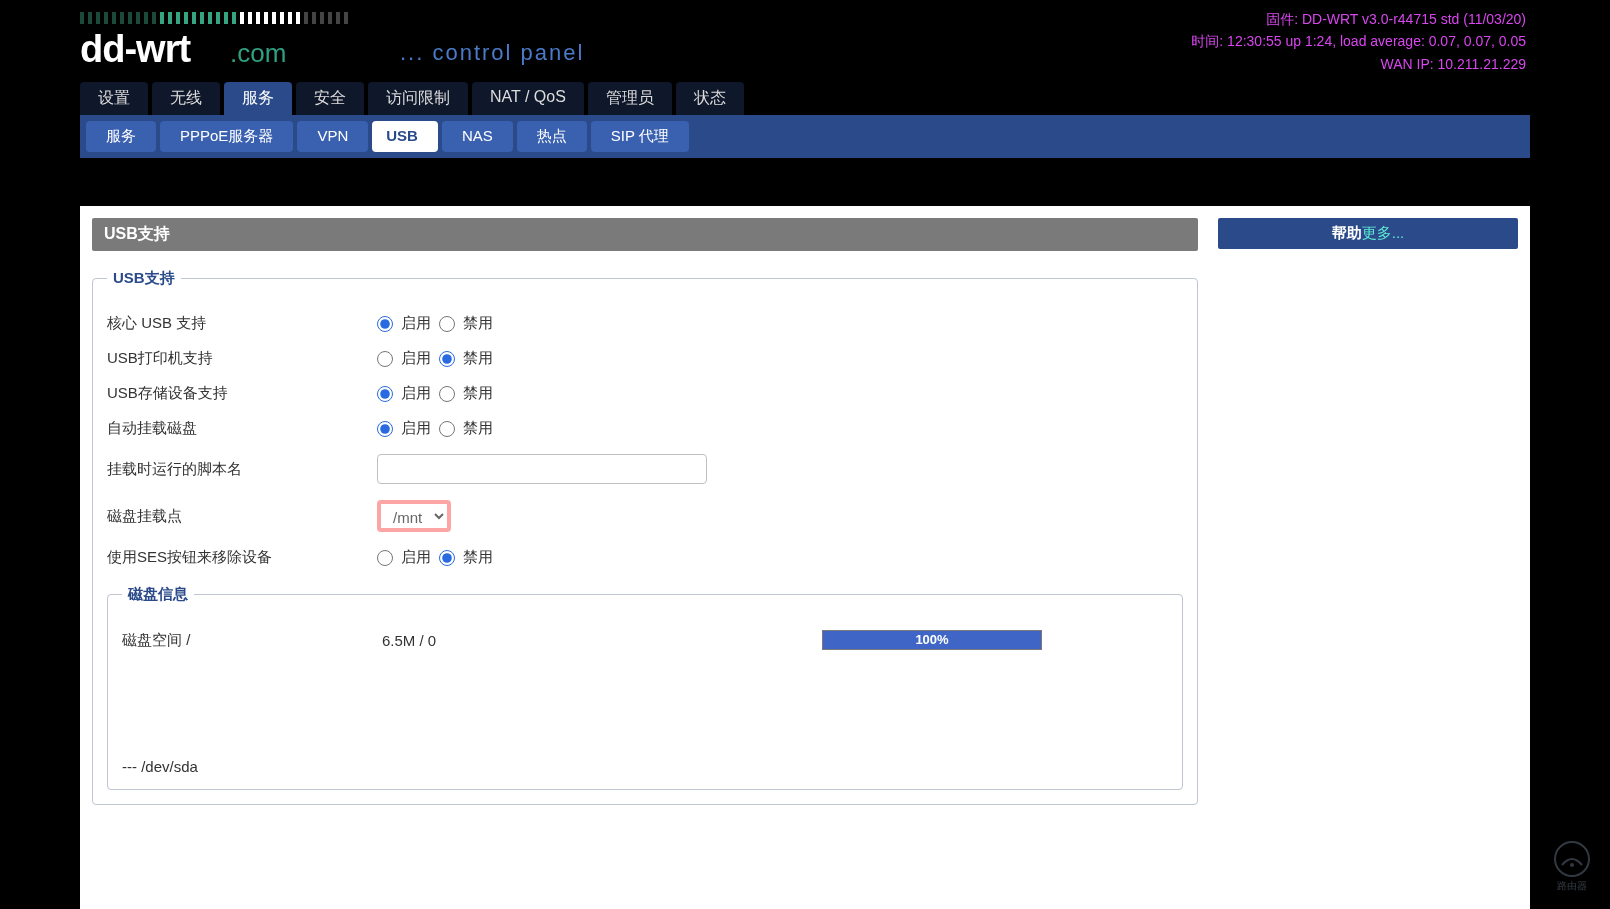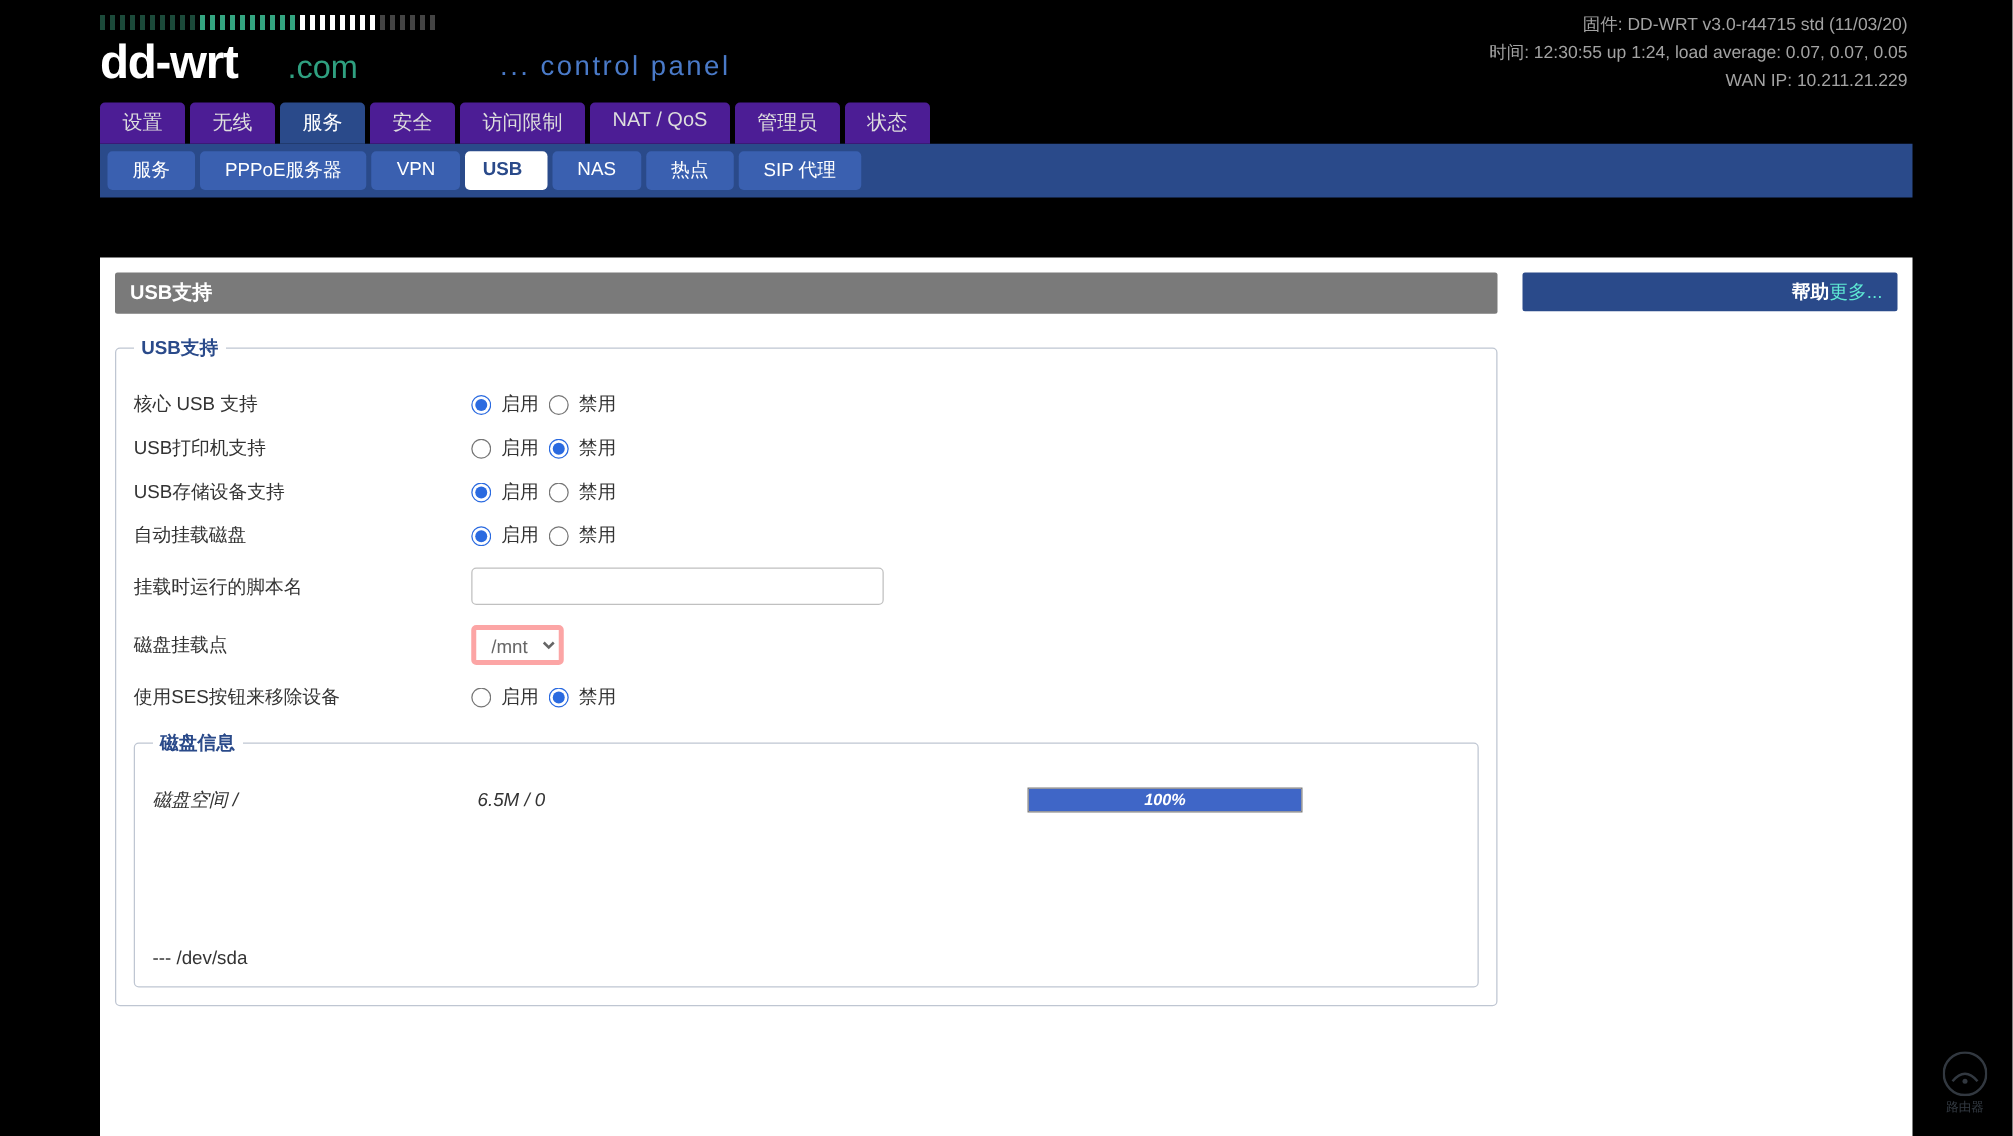--- a/index.html
+++ b/index.html
@@ -21,33 +21,33 @@
     align-items: flex-start;
     padding: 8px 0 0 0;
     height: 82px;
   }
   .logo {
     margin-left: 0;
     padding-top: 2px;
   }
   .header-right {
     text-align: right;
-    color: #a3a3a3;
+    color: #d946ef;
     font-size: 14px;
     line-height: 1.6;
     padding-right: 4px;
     white-space: nowrap;
   }
   .main-tabs {
     display: flex;
     gap: 4px;
     padding: 0 0 0 0;
   }
   .main-tab {
-    background: #4c1d95;
+    background: #0f172a;
     color: #ddd;
     padding: 6px 18px;
     border-radius: 4px 4px 0 0;
     font-size: 16px;
     cursor: pointer;
   }
   .main-tab.active {
     background: #2a4a8a;
     color: #fff;
   }
@@ -95,21 +95,21 @@
     margin-bottom: 18px;
   }
   .help-bar {
     background: #2a4a8a;
     color: #fff;
     font-size: 15px;
     font-weight: bold;
     padding: 6px 12px;
     border-radius: 2px;
     display: flex;
-    justify-content: flex-end;
+    justify-content: center;
     align-items: center;
   }
   .help-bar a { color: #5eead4; text-decoration: none; font-weight: normal; }
   fieldset.usb {
     border: 1px solid #bfc6d2;
     border-radius: 4px;
     margin: 0;
     padding: 18px 14px 14px 14px;
   }
   fieldset.usb > legend {
@@ -165,21 +165,20 @@
     color: #2a4a8a;
     font-weight: bold;
     font-size: 15px;
     padding: 0 6px;
   }
   .disk-row {
     display: flex;
     align-items: center;
     padding: 8px 0;
     margin-bottom: 70px;
-    font-style: italic;
   }
   .disk-label {
     width: 260px;
     font-size: 15px;
   }
   .disk-value {
     width: 440px;
     font-size: 15px;
   }
   .progress {

